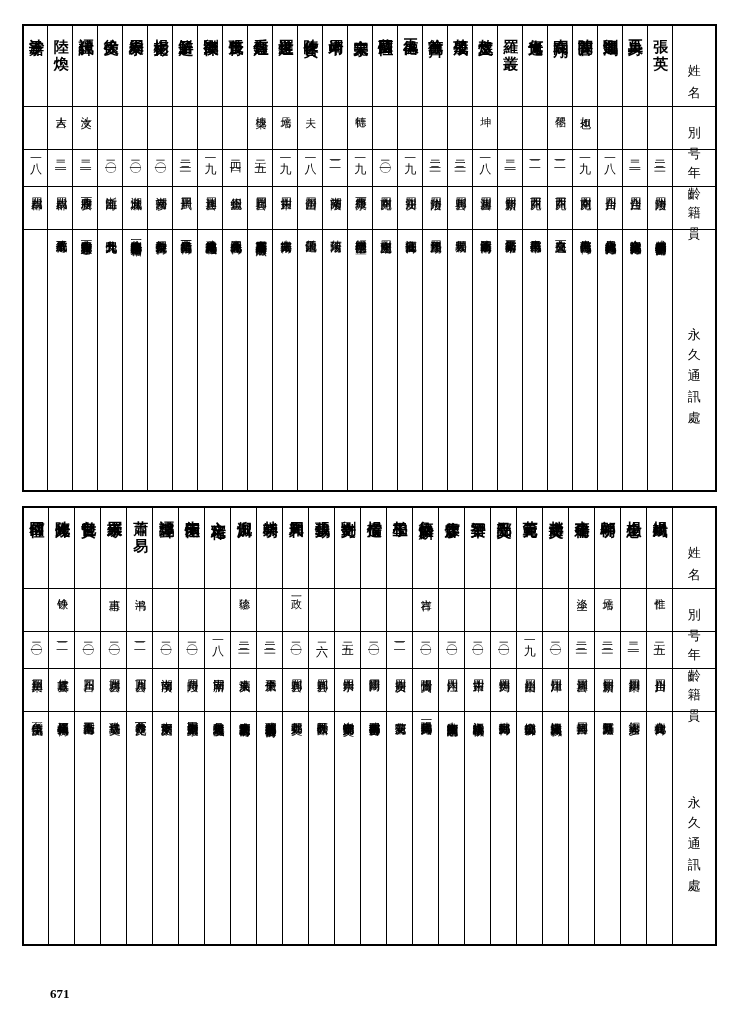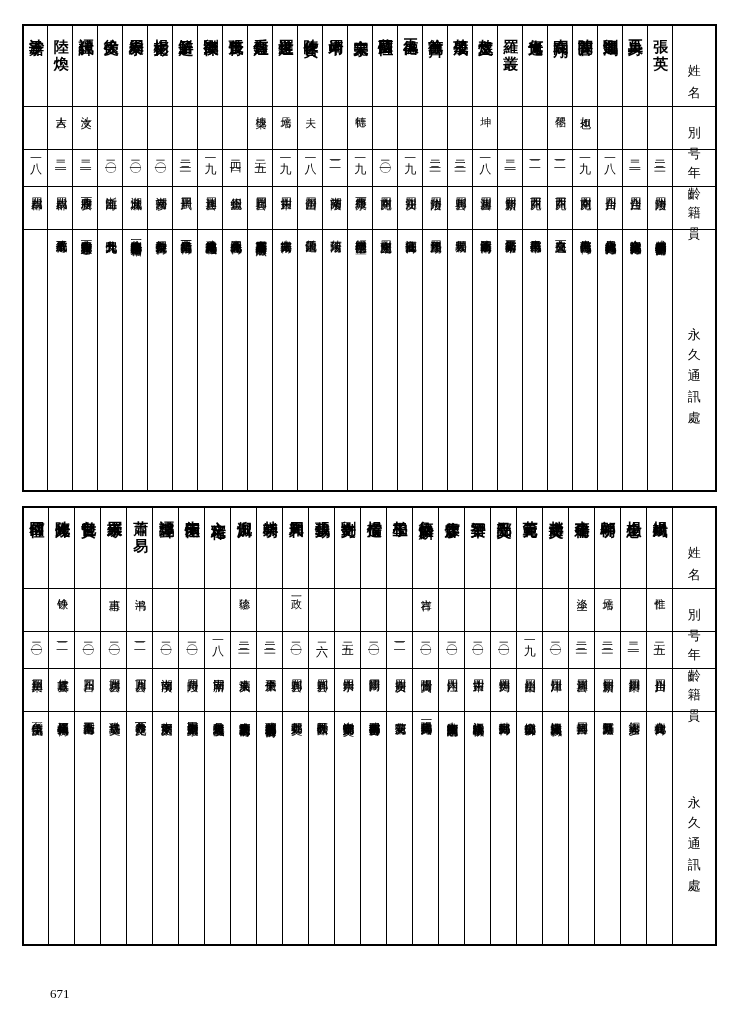--- a/index.html
+++ b/index.html
@@ -92,20 +92,21 @@
   }
   .hdr .cellinner {
     align-items: center;
   }
   .pagenum {
     position: absolute;
     left: 50px;
     bottom: 22px;
     font-size: 13px;
     font-family: "Liberation Serif", serif;
+    font-weight: bold;
   }
 </style>
 </head>
 <body>
 
 <div class="page">
 
   <table class="roster-table t1">
     <tbody>
       <tr class="row-name">

